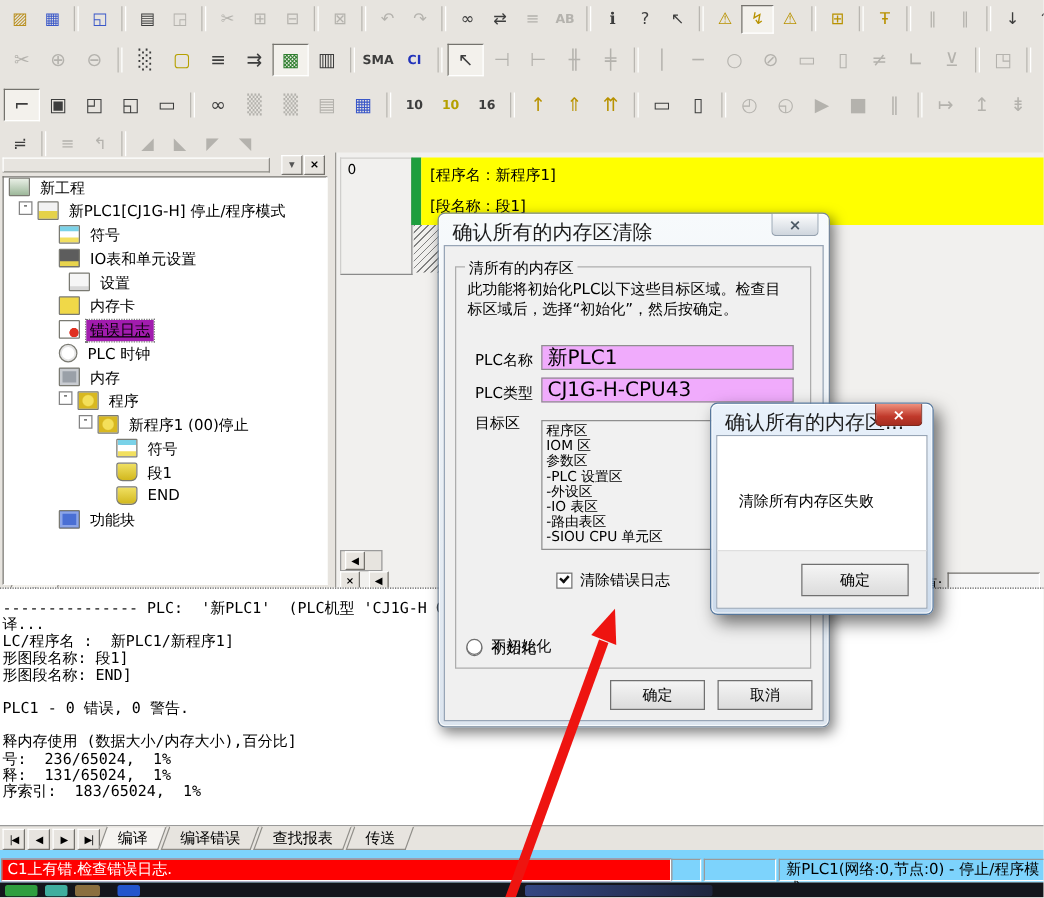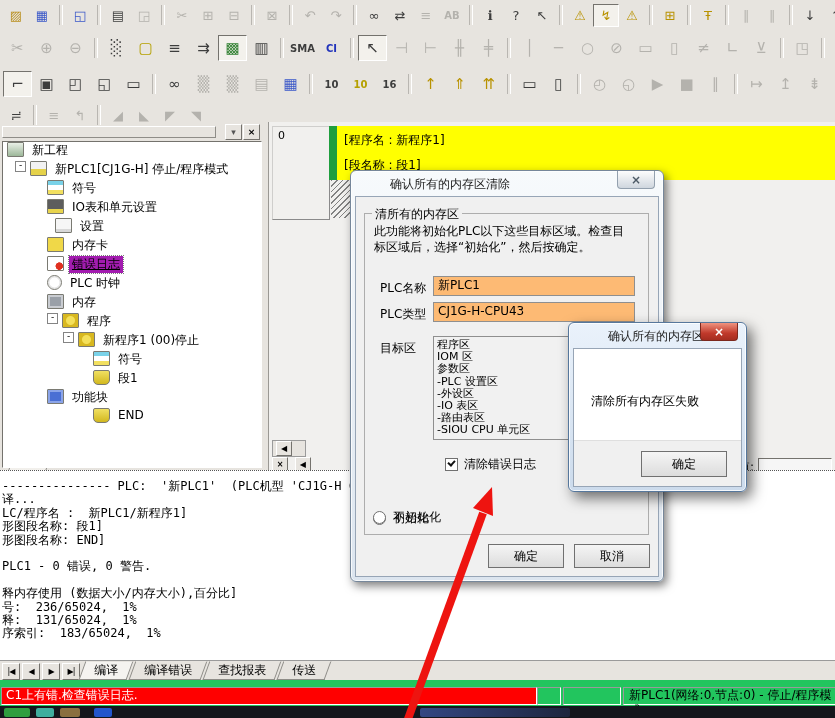--- a/index.html
+++ b/index.html
@@ -83,50 +83,50 @@
   #tabbar{position:absolute;left:0;top:660px;right:0;height:20px;background:#e7e4df;
           border-top:1px solid #9a9a9a;display:flex;align-items:flex-start;}
   .navb{width:16px;height:15px;margin-top:2px;margin-left:2px;border:1px solid;
         border-color:#ffffff #74726d #74726d #ffffff;background:#e7e4df;font-size:8px;
         display:flex;align-items:center;justify-content:center;flex:none;letter-spacing:-1px;}
   .otab{position:relative;height:17px;padding:0 11px;margin-left:2px;transform:skewX(-20deg);
         background:#e7e4df;border:1px solid #8f8d88;border-top:1px solid #e7e4df;flex:none;}
   .otab > span{display:inline-block;transform:skewX(20deg);font-size:12px;line-height:16px;}
   .otab.active{background:#f5f3f0;z-index:2;}
   
-  #statusbar{position:absolute;left:0;top:680px;right:0;height:26px;background:#22c55e;}
+  #statusbar{position:absolute;left:0;top:680px;right:0;height:26px;background:#7dd3fc;}
   .seg{position:absolute;top:7px;height:16px;border:1px solid;border-color:#9a9a9a #ffffff #ffffff #9a9a9a;}
   #seg-err{left:1px;width:530px;background:#ff0000;color:#ffffff;font-size:12px;line-height:15px;padding-left:4px;}
   #seg-a{left:537px;width:22px;}
   #seg-b{left:563px;width:56px;}
   #seg-plc{left:623px;width:209px;font-size:12px;line-height:15px;padding-left:5px;}
   #taskbar{position:absolute;left:0;top:706px;right:0;height:12px;background:#14161c;}
   .blob{position:absolute;top:2px;height:9px;border-radius:2px;}
   
   .win{position:absolute;border-radius:6px;border:1px solid #76879a;
        box-shadow:3px 4px 10px rgba(0,0,0,.5), inset 0 0 0 1px rgba(255,255,255,.75);}
   #dlg{left:350px;top:170px;width:312px;height:410px;z-index:30;
        background:linear-gradient(#f7fafc,#dce5ef);}
   #edlg{left:568px;top:322px;width:177px;height:168px;z-index:40;
         background:linear-gradient(#eaf2fb,#ccdbec);border-color:#56779c;
         box-shadow:5px 6px 14px rgba(0,0,0,.55), inset 0 0 0 1px rgba(255,255,255,.8);}
-  .dlg-title{position:absolute;left:11px;top:5px;font-size:12px;color:#1c1c1c;white-space:nowrap;margin-left:28px;}
+  .dlg-title{position:absolute;left:11px;top:5px;font-size:16px;color:#1c1c1c;white-space:nowrap;}
   .dlg-close{position:absolute;top:0;right:8px;width:36px;height:17px;border:1px solid #93a0ae;
              border-top:none;border-radius:0 0 4px 4px;background:linear-gradient(#fdfdfd,#cfd6de);
              color:#4d5a66;font-size:12px;font-weight:bold;display:flex;align-items:center;justify-content:center;}
   .dlg-close.red{background:linear-gradient(#f0937f,#c0392b 60%,#a52d20);border-color:#7c281d;color:#fff;}
   .dlg-client{position:absolute;left:4px;right:4px;top:25px;bottom:4px;background:#f0f0f0;
               border:1px solid #97a5b6;}
   
   #grp{position:absolute;left:8px;top:16px;width:283px;height:320px;border:1px solid #adadad;}
   #grp-legend{position:absolute;left:7px;top:-8px;background:#f0f0f0;padding:0 3px;font-size:12px;}
   #instr{position:absolute;left:9px;top:9px;font-size:12px;line-height:16px;}
   .flabel{position:absolute;left:15px;font-size:12px;}
-  .ffield{position:absolute;left:68px;width:196px;height:18px;background:#fdba74;
-          border:1px solid #8f8f8f;font-size:12px;line-height:17px;padding-left:4px;}
+  .ffield{position:absolute;left:68px;width:196px;height:18px;background:#f0abfc;
+          border:1px solid #8f8f8f;font-size:16px;line-height:17px;padding-left:4px;}
   #target-list{position:absolute;left:68px;top:122px;width:196px;height:100px;background:#f1f1f1;
                border:1px solid #8f8f8f;font-size:11px;line-height:12.2px;padding:2px 0 0 3px;overflow:hidden;}
   #chk-row{position:absolute;left:80px;top:242px;display:flex;align-items:center;}
   .chk{width:11px;height:11px;background:#fff;border:1px solid #707070;margin-right:6px;position:relative;}
   .chk.on::after{content:"";position:absolute;left:2px;top:1px;width:5px;height:3px;
                  border-left:2px solid #111;border-bottom:2px solid #111;transform:rotate(-48deg);}
   .radio-row{position:absolute;left:8px;display:flex;align-items:center;}
   .rad{width:11px;height:11px;border:1px solid #707070;border-radius:50%;background:#fff;
        margin-right:7px;position:relative;}
   .rad.on::after{content:"";position:absolute;left:2.5px;top:2.5px;width:4px;height:4px;
@@ -328,27 +328,27 @@
           <div class="tlabel">新程序1 (00)停止</div>
         </div>
         <div class="trow" style="padding-left: 90px;">
           <div class="tico ic-symbols"></div>
           <div class="tlabel">符号</div>
         </div>
         <div class="trow" style="padding-left: 90px;">
           <div class="tico ic-section"></div>
           <div class="tlabel">段1</div>
         </div>
-        <div class="trow" style="padding-left: 44px;">
-          <div class="tico ic-function-block"></div>
-          <div class="tlabel">功能块</div>
-        </div>
         <div class="trow" style="padding-left: 90px;">
           <div class="tico ic-section"></div>
           <div class="tlabel">END</div>
+        </div>
+        <div class="trow" style="padding-left: 44px;">
+          <div class="tico ic-function-block"></div>
+          <div class="tlabel">功能块</div>
         </div>
       </div>
     <div id="ws-tabs">
       <div class="btab"><span>程</span></div>
     </div>
   </div>
 
   <div id="editor">
     <div id="rung-cell">
       <div id="rung-num">0</div>
@@ -406,21 +406,21 @@
       <div id="grp">
         <div id="grp-legend">清所有的内存区</div>
         <div id="instr">
           <div>此功能将初始化PLC以下这些目标区域。检查目</div>
           <div>标区域后，选择“初始化”，然后按确定。</div>
         </div>
         <div class="flabel" style="top:66px;">PLC名称</div>
         <div class="ffield" style="top:62px;">新PLC1</div>
         <div class="flabel" style="top:92px;">PLC类型</div>
         <div class="ffield" style="top:88px;">CJ1G-H-CPU43</div>
-        <div class="flabel" style="top:126px;">目标区</div>
+        <div class="flabel" style="top:116px;">目标区</div>
         <div id="target-list">
             <div>程序区</div>
             <div>IOM 区</div>
             <div>参数区</div>
             <div>-PLC 设置区</div>
             <div>-外设区</div>
             <div>-IO 表区</div>
             <div>-路由表区</div>
             <div>-SIOU CPU 单元区</div>
           </div>

